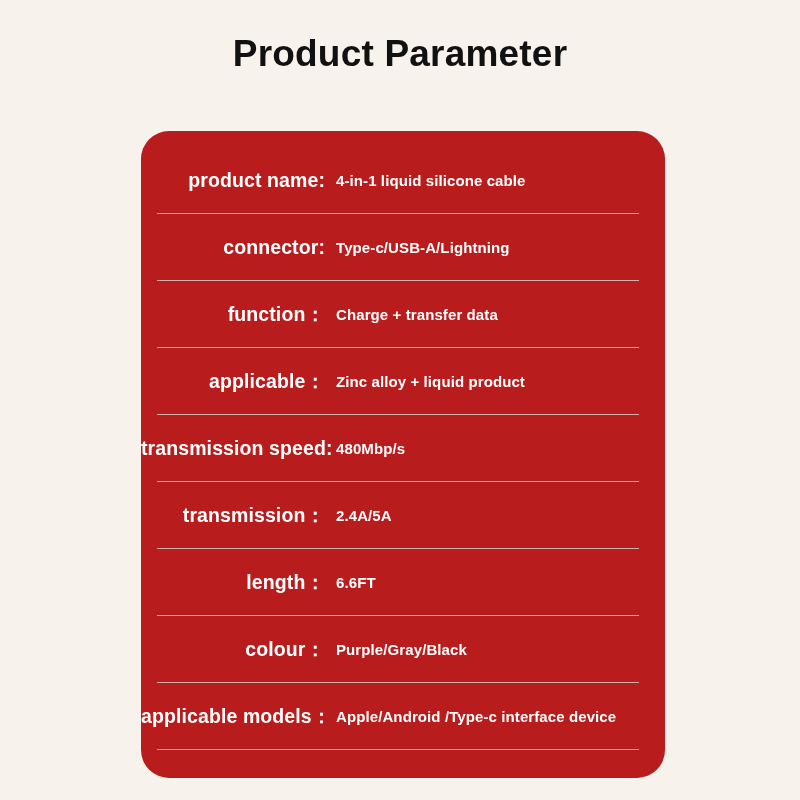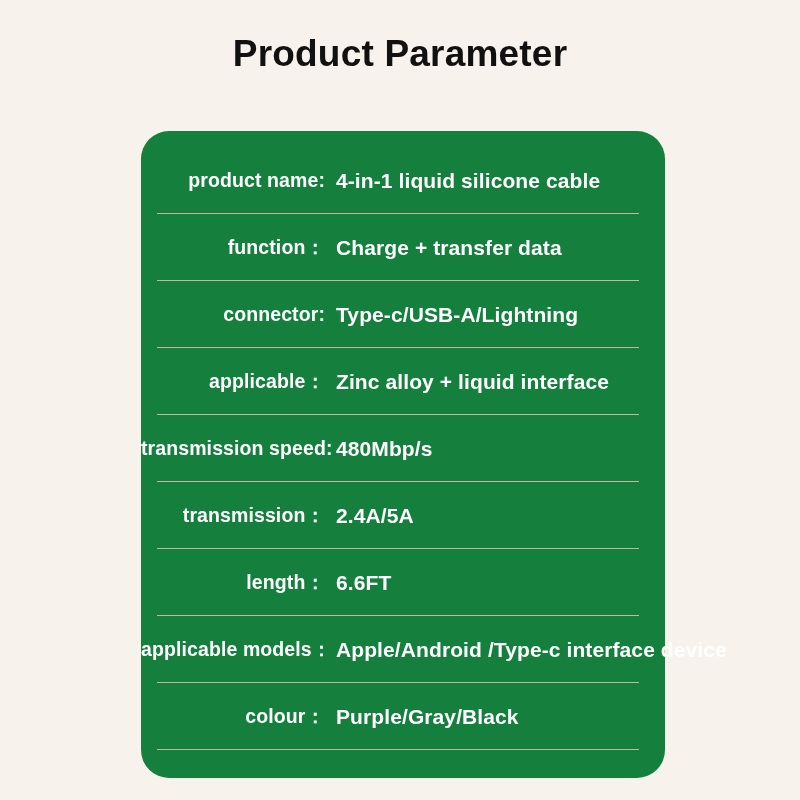--- a/index.html
+++ b/index.html
@@ -34,21 +34,21 @@
     line-height: 1.1;
   }
 
   
   .param-card {
     position: absolute;
     left: 141px;
     top: 131px;
     width: 524px;
     height: 647px;
-    background: #15803d;
+    background: #b91c1c;
     border-radius: 28px;
     box-sizing: border-box;
   }
 
   
   .param-rows {
     position: absolute;
     left: 0;
     top: 16px;
     width: 524px;
@@ -72,21 +72,21 @@
     font-size: 19.5px;
     font-weight: bold;
     letter-spacing: 0.1px;
     overflow: visible;
   }
 
   .row-value {
     padding-left: 11px;
     white-space: nowrap;
     color: #ffffff;
-    font-size: 21px;
+    font-size: 15px;
     font-weight: bold;
     letter-spacing: 0.1px;
   }
 
   
   .row-divider {
     position: absolute;
     left: 16px;
     right: 26px;
     bottom: 0;
@@ -104,34 +104,34 @@
   <div class="param-card">
     <div class="param-rows">
 
       <div class="param-row">
         <div class="row-label">product name:</div>
         <div class="row-value">4-in-1 liquid silicone cable</div>
         <div class="row-divider"></div>
       </div>
 
       <div class="param-row">
+        <div class="row-label">connector:</div>
+        <div class="row-value">Type-c/USB-A/Lightning</div>
+        <div class="row-divider"></div>
+      </div>
+
+      <div class="param-row">
         <div class="row-label">function：</div>
         <div class="row-value">Charge + transfer data</div>
         <div class="row-divider"></div>
       </div>
 
       <div class="param-row">
-        <div class="row-label">connector:</div>
-        <div class="row-value">Type-c/USB-A/Lightning</div>
-        <div class="row-divider"></div>
-      </div>
-
-      <div class="param-row">
         <div class="row-label">applicable：</div>
-        <div class="row-value">Zinc alloy + liquid interface</div>
+        <div class="row-value">Zinc alloy + liquid product</div>
         <div class="row-divider"></div>
       </div>
 
       <div class="param-row">
         <div class="row-label">transmission speed:</div>
         <div class="row-value">480Mbp/s</div>
         <div class="row-divider"></div>
       </div>
 
       <div class="param-row">
@@ -140,27 +140,27 @@
         <div class="row-divider"></div>
       </div>
 
       <div class="param-row">
         <div class="row-label">length：</div>
         <div class="row-value">6.6FT</div>
         <div class="row-divider"></div>
       </div>
 
       <div class="param-row">
-        <div class="row-label">applicable models：</div>
-        <div class="row-value">Apple/Android /Type-c interface device</div>
+        <div class="row-label">colour：</div>
+        <div class="row-value">Purple/Gray/Black</div>
         <div class="row-divider"></div>
       </div>
 
       <div class="param-row">
-        <div class="row-label">colour：</div>
-        <div class="row-value">Purple/Gray/Black</div>
+        <div class="row-label">applicable models：</div>
+        <div class="row-value">Apple/Android /Type-c interface device</div>
         <div class="row-divider"></div>
       </div>
 
     </div>
   </div>
 
 </div>
 
 </body></html>

